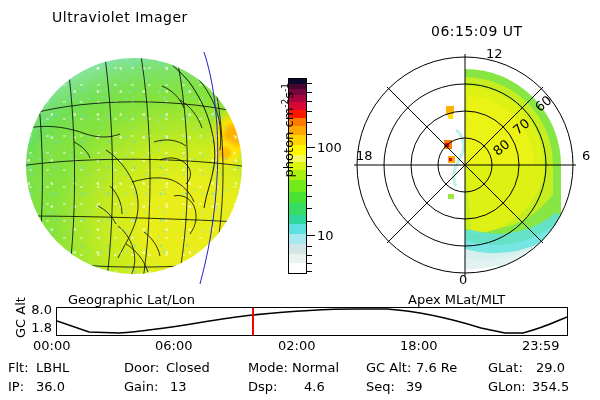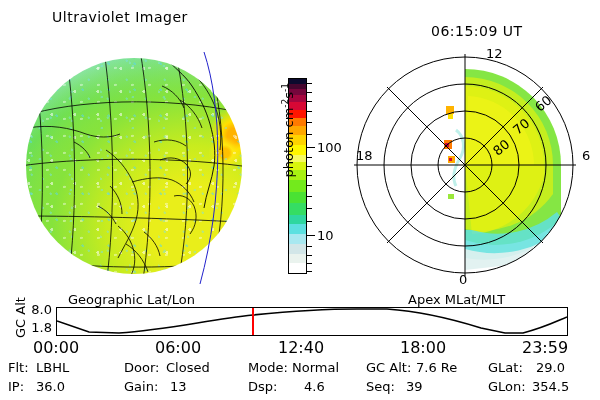--- a/index.html
+++ b/index.html
@@ -172,21 +172,21 @@
     right: 548px;
     font-size: 13px;
     white-space: nowrap;
     text-align: right;
   }
   #gcalt-hi { left: 20px; top: 8px; }
   #gcalt-lo { left: 20px; top: 26px; }
   .time-tick {
     position: absolute;
     top: 44px;
-    font-size: 16px;
+    font-size: 13px;
     white-space: nowrap;
   }
 
   
   #status-block { left: 0; top: 360px; width: 476px; height: 40px; }
   .status-cell {
     position: absolute;
     font-size: 13px;
     white-space: nowrap;
   }
@@ -344,21 +344,21 @@
   <div id="orbit-box">
     <svg id="orbit-svg" width="510" height="27">
       <path d="M 0 13 L 32 24 L 62 25 C 110 22, 150 12, 196 7 C 236 3, 268 1, 300 1
                L 330 1 C 360 3, 392 10, 424 20 L 448 25 L 466 25 C 486 20, 498 14, 510 9" fill="none" stroke="#000" stroke-width="1.6"></path>
       <line x1="196" y1="0" x2="196" y2="27" stroke="#ff0000" stroke-width="2"></line>
     </svg>
   </div>
 
   <div class="time-tick" style="left:33px;">00:00</div>
   <div class="time-tick" style="left:155px;">06:00</div>
-  <div class="time-tick" style="left:278px;">12:40</div>
+  <div class="time-tick" style="left:278px;">02:00</div>
   <div class="time-tick" style="left:400px;">18:00</div>
   <div class="time-tick" style="left:522px;">23:59</div>
 </div>
 
 <div class="abs" id="status-block">
 
   <div class="status-cell" style="left:8px;   top:0px;">Flt:</div>
   <div class="status-cell" style="left:36px;  top:0px;">LBHL</div>
 
   <div class="status-cell" style="left:124px; top:0px;">Door:</div>

